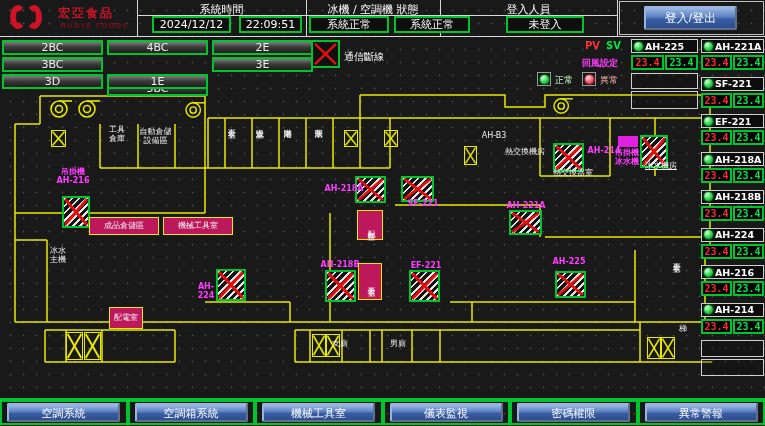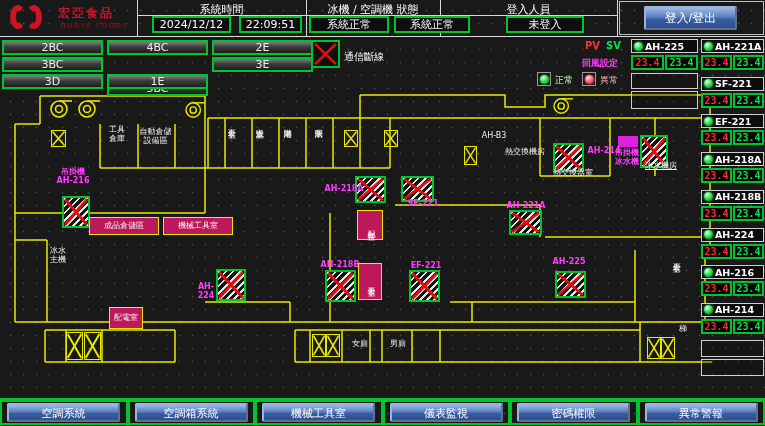--- a/index.html
+++ b/index.html
@@ -268,21 +268,21 @@
         <div class="map-label white" style="left: 550px; top: 169px; width: 46px;">熱交換器室</div>
         <div class="map-label white" style="left: 642px; top: 162px; width: 38px; text-decoration: underline;">冰水機房</div>
         <div class="map-label white boxed" style="left: 89px; top: 217px; width: 70px; height: 18px;">成品倉儲區</div>
         <div class="map-label white boxed" style="left: 163px; top: 217px; width: 70px; height: 18px;">機械工具室</div>
         <div class="map-label white" style="left: 45px; top: 247px; width: 26px;">冰水
 主機</div>
         <div class="map-label white vert boxed" style="left: 357px; top: 210px; width: 26px; height: 30px;">配料室</div>
         <div class="map-label white vert boxed" style="left: 358px; top: 263px; width: 24px; height: 37px;">更衣室</div>
         <div class="map-label white vert" style="left: 671px; top: 256px;">更衣室</div>
         <div class="map-label white boxed" style="left: 109px; top: 307px; width: 34px; height: 22px;">配電室</div>
-        <div class="map-label white" style="left: 348px; top: 340px; width: 24px;">女廁</div>
+        <div class="map-label white" style="left: 328px; top: 340px; width: 24px;">女廁</div>
         <div class="map-label white" style="left: 386px; top: 340px; width: 24px;">男廁</div>
         <div class="map-label white" style="left: 676px; top: 325px; width: 14px;">梯</div>
       </div>
   </div>
 
   <div id="topbar">
     <div class="logo-mark">
       <span class="logo-c a"></span>
         <span class="logo-c b"></span>
     </div>

